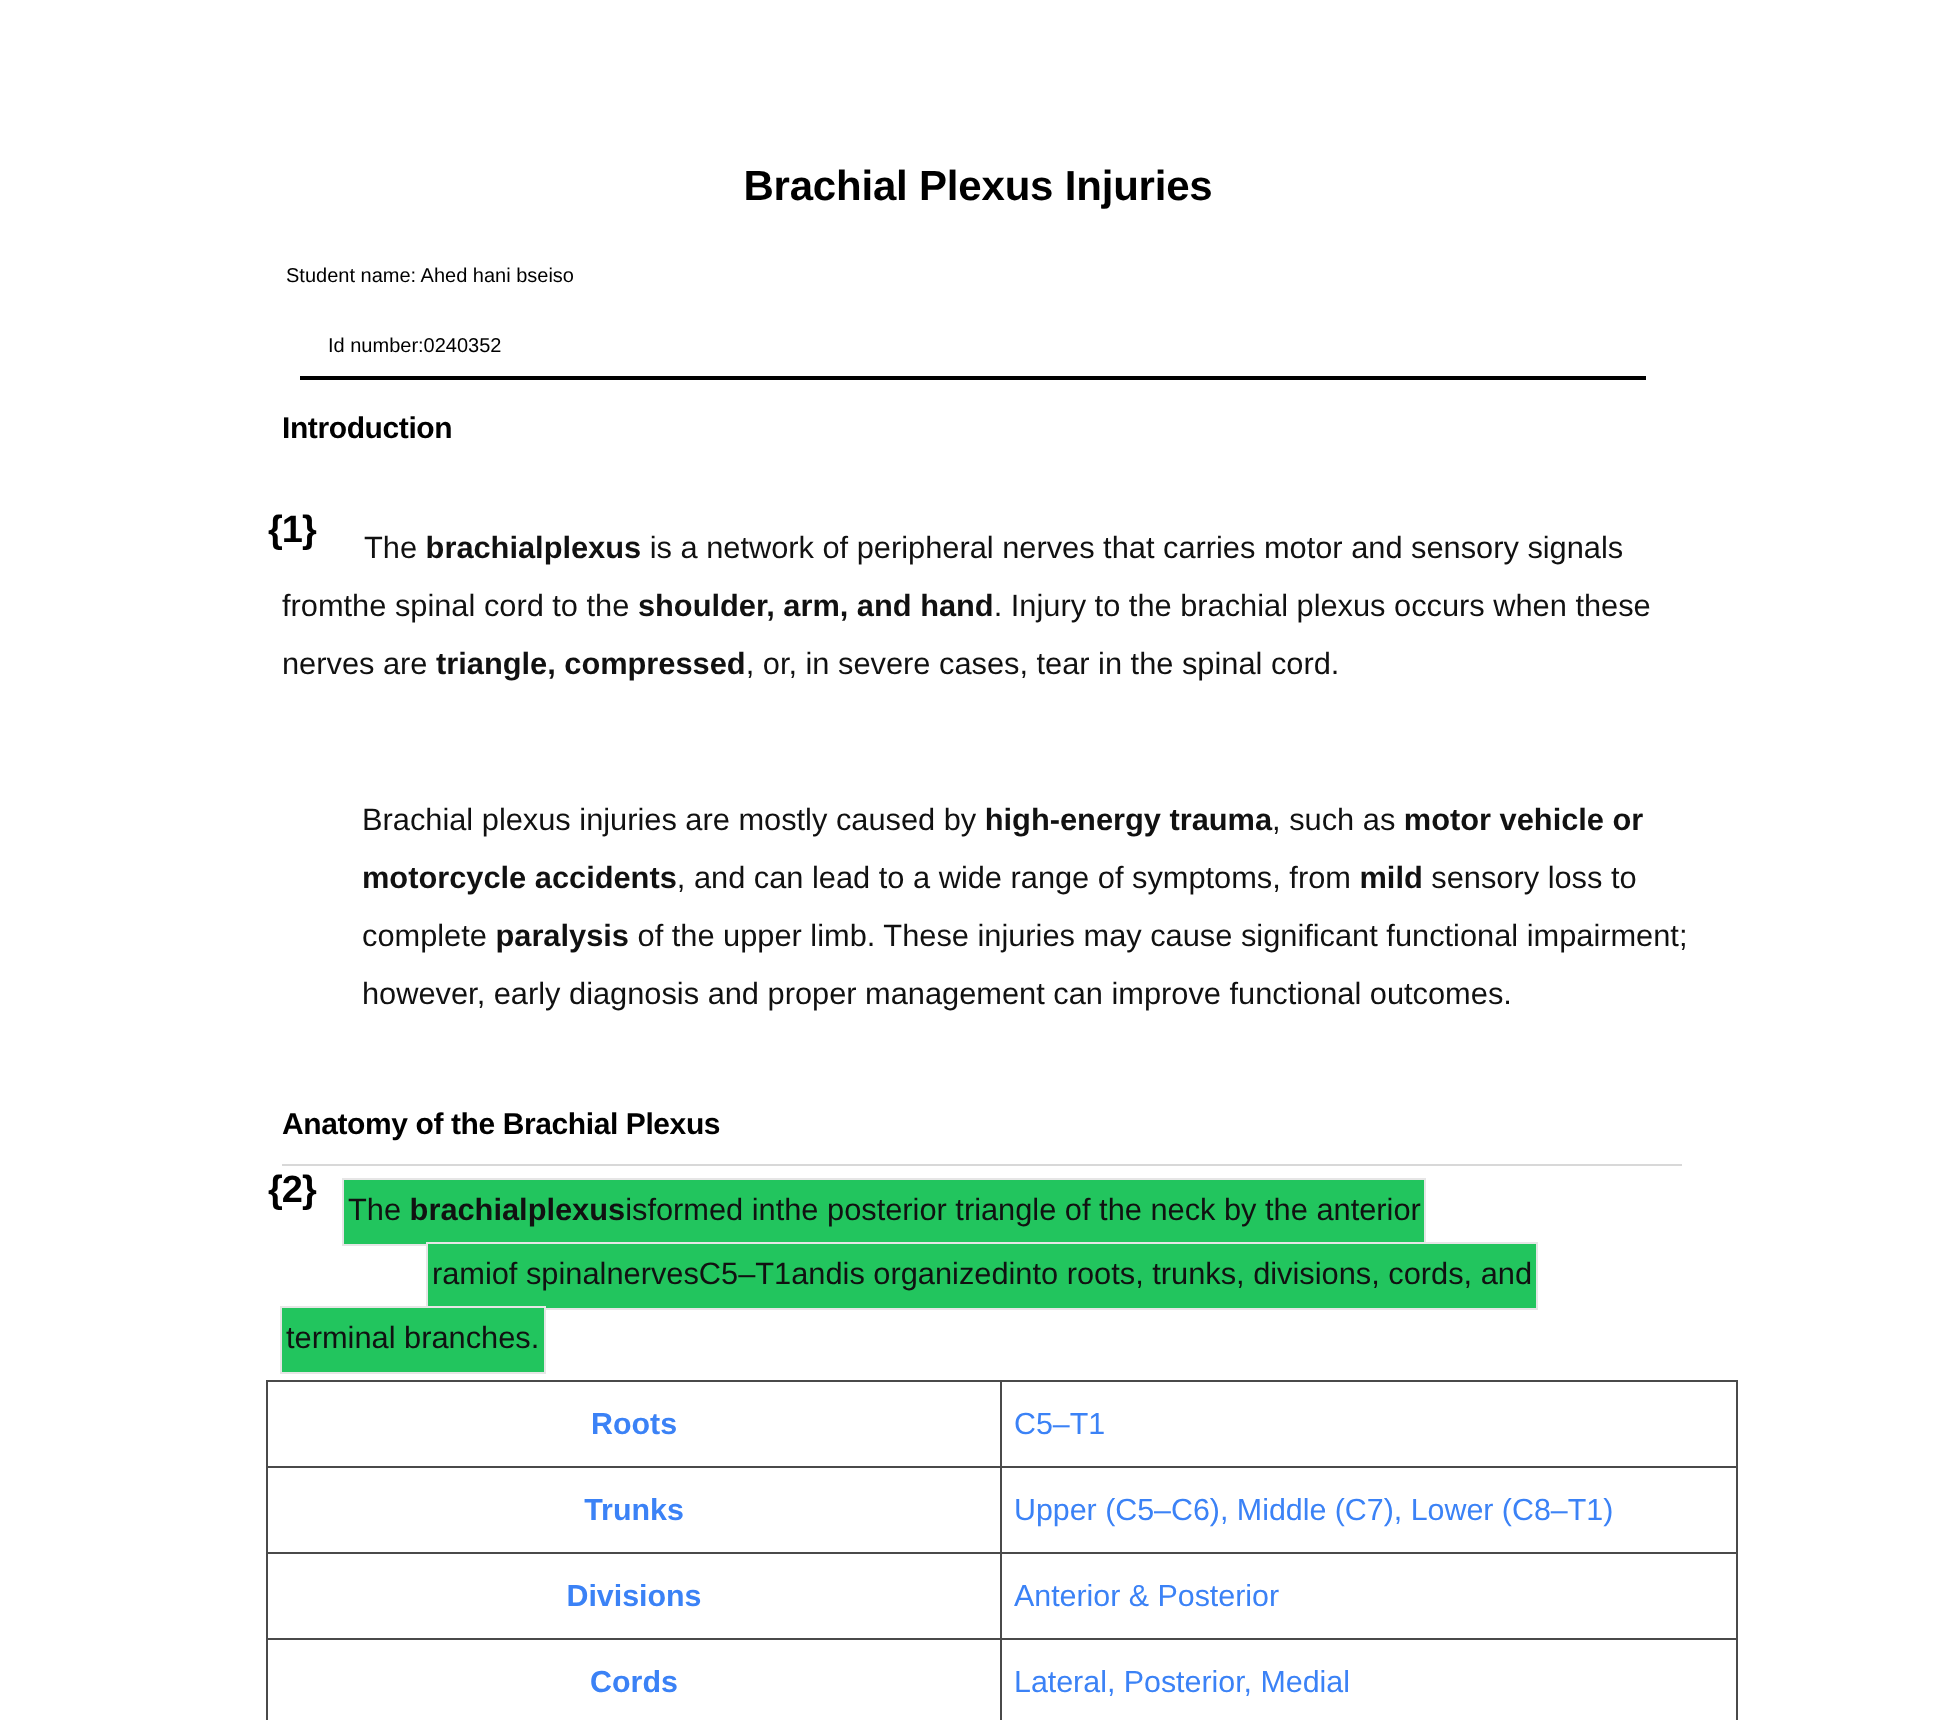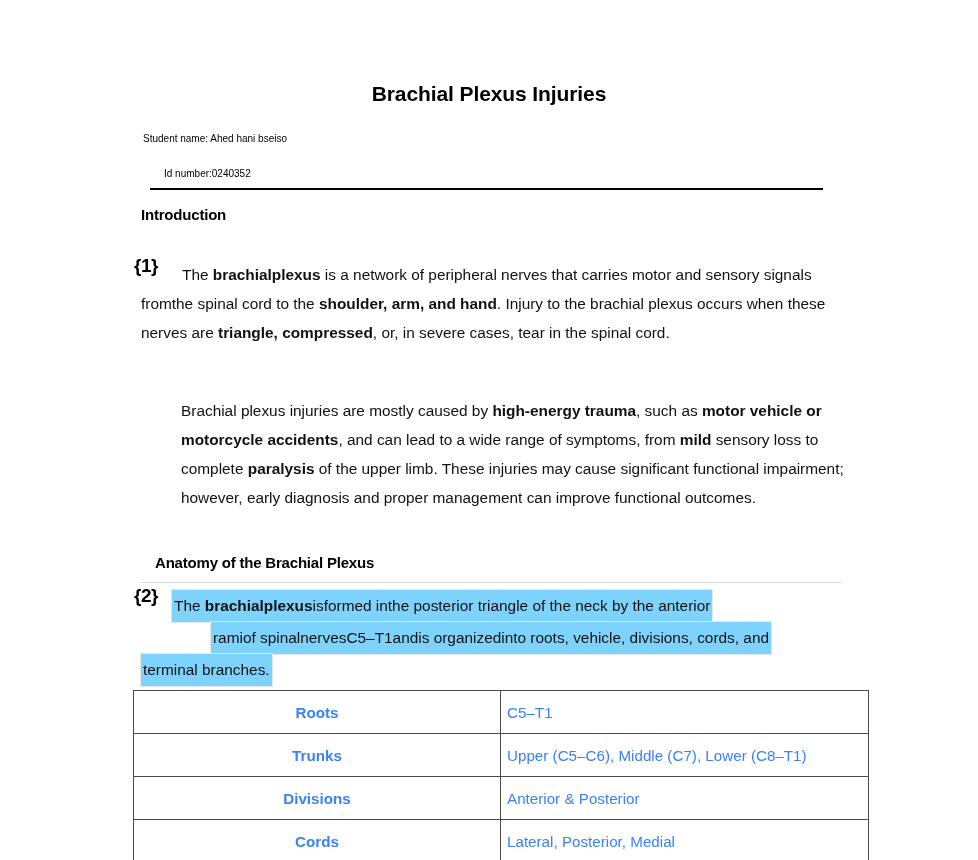--- a/index.html
+++ b/index.html
@@ -55,21 +55,21 @@
 
   
   .h-section {
     position: absolute;
     font-size: 15px;
     font-weight: bold;
     letter-spacing: -0.2px;
     white-space: nowrap;
   }
   .h-intro   { left: 141px; top: 206px; }
-  .h-anatomy { left: 155px; top: 554px; }
+  .h-anatomy { left: 141px; top: 554px; }
 
   .anatomy-rule {
     position: absolute;
     left: 141px;
     top: 582px;
     width: 700px;
     height: 0;
     border-top: 1px solid #d8d8d8;
   }
 
@@ -113,21 +113,21 @@
     line-height: 32px;
     text-align: center;
     color: #111111;
   }
   .sel-line {
     display: block;
     white-space: nowrap;
   }
   .sel-line > span.hl {
     display: inline-block;
-    background: #7dd3fc;
+    background: #22c55e;
     box-shadow: 0 0 0 1px #e6e6e6;
     padding: 0 2px;
   }
   .sel-line-1 { text-align: left; padding-left: 31px; }
   .sel-line-2 { text-align: center; }
   .sel-line-3 { text-align: left; }
 
   
   .anat-table {
     position: absolute;
@@ -178,21 +178,21 @@
   <div class="para p2">Brachial plexus injuries are mostly caused by <b>high-energy trauma</b>, such as <b>motor vehicle or motorcycle accidents</b>, and can lead to a wide range of symptoms, from <b>mild</b> sensory loss to complete <b>paralysis</b> of the upper limb. These injuries may cause significant functional impairment; however, early diagnosis and proper management can improve functional outcomes.</div>
 
   <div class="h-section h-anatomy">Anatomy of the Brachial Plexus</div>
 
   <div class="anatomy-rule"></div>
 
   <div class="cite cite-2">{2}</div>
 
   <div class="sel-block">
     <span class="sel-line sel-line-1"><span class="hl">The <b>brachialplexus</b>isformed inthe posterior triangle of the neck by the anterior</span></span>
-    <span class="sel-line sel-line-2"><span class="hl">ramiof spinalnervesC5–T1andis organizedinto roots, vehicle, divisions, cords, and</span></span>
+    <span class="sel-line sel-line-2"><span class="hl">ramiof spinalnervesC5–T1andis organizedinto roots, trunks, divisions, cords, and</span></span>
     <span class="sel-line sel-line-3"><span class="hl">terminal branches.</span></span>
   </div>
 
   <table class="anat-table">
     <tbody>
       <tr>
         <td class="c-label">Roots</td>
         <td class="c-value">C5–T1</td>
       </tr>
       <tr>

